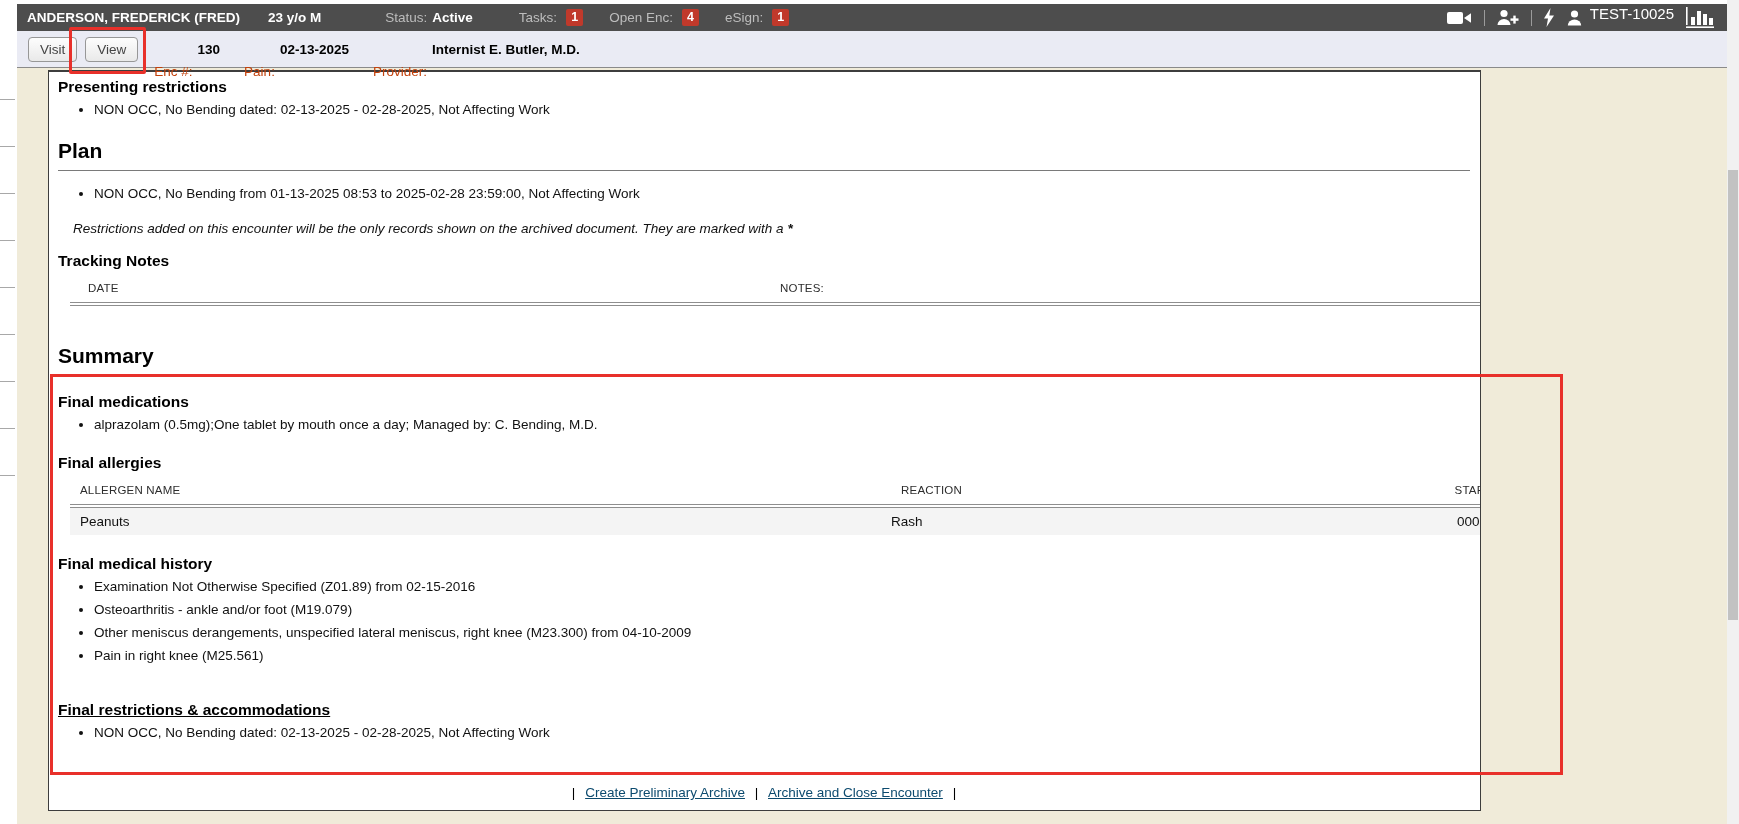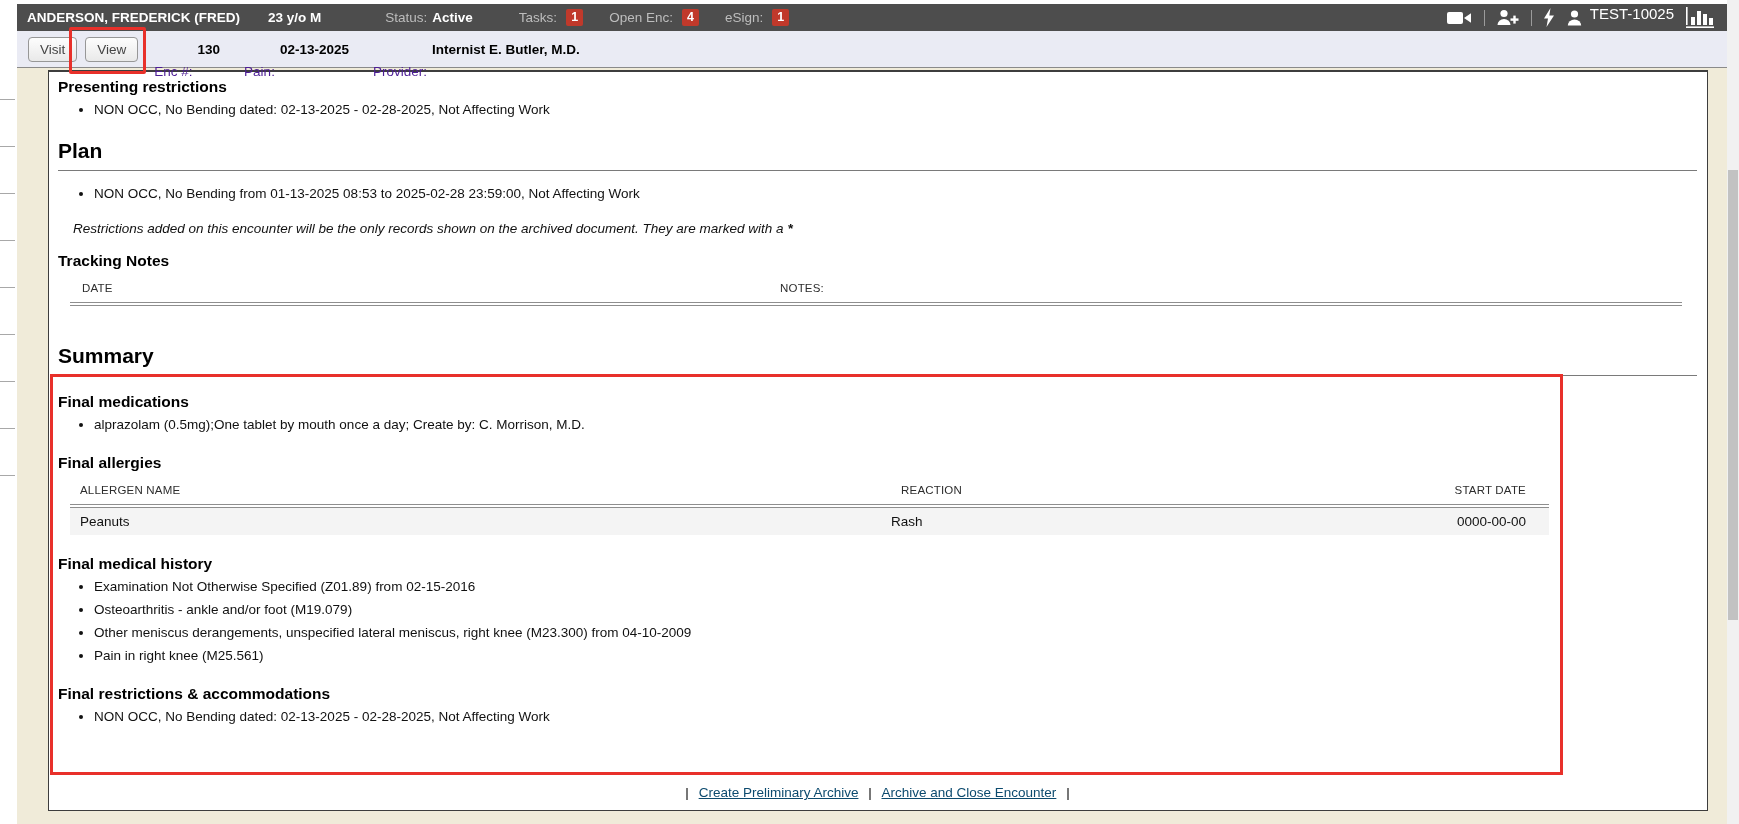--- a/index.html
+++ b/index.html
@@ -38,27 +38,27 @@
   .subbar {
     position:absolute; left:17px; top:31px; width:1711px; height:37px;
     background:#eaebf4; border-bottom:1px solid #8a8a8a;
     display:flex; align-items:center; font-size:13.5px; color:#555; z-index:1;
   }
   .btn {
     padding:4px 11px; background:linear-gradient(#fdfdfd,#e9e9e9);
     border:1px solid #979797; border-radius:4px; color:#444;
     font-size:13.5px; cursor:pointer;
   }
-  .sb-label { color:#4c1d95;margin-top:44px; }
+  .sb-label { color:#c2410c;margin-top:44px; }
   .sb-value { color:#000; font-weight:bold; margin-left:5px; }
 
   
   .workspace { position:absolute; left:17px; top:68px; width:1711px; height:756px; background:#f0ebd9; }
   .content {
-    position:absolute; left:31px; top:2px; width:1660px; height:741px;
+    position:absolute; left:31px; top:2px; width:1433px; height:741px;
     background:#fff; border:1px solid #3d3d3d; border-top-width:2px;
     padding:6px 10px 0 9px; display:flex; flex-direction:column; overflow:hidden;
     font-size:13.5px;
   }
   .h-sub { font-size:15.5px; font-weight:bold; color:#000; }
   .h-main { font-size:21px; font-weight:bold; color:#000; }
   .rule { border:0; border-top:1px solid #7a7a7a; margin:7px 0 9px; }
   .content ul { margin:2px 0 0 0; padding-left:36px; list-style:disc; }
   .content li { line-height:23px; font-size:13.5px; color:#111; }
   #presenting-heading { margin-top:0; }
@@ -66,35 +66,35 @@
   #restrictions-heading { margin-top:8px; }
   .note-italic { font-style:italic; font-size:13.5px; margin:14px 0 0 15px; line-height:19px; color:#111; }
   .note-italic b { font-weight:bold; }
   #tracking-heading { margin-top:14px; }
 
   .track-table { margin:6px 0 0 12px; width:1612px; }
   .allergy-table { margin:6px 0 0 12px; width:1479px; }
   .grid-head { position:relative; height:26px; font-size:11.5px; color:#2d2d2d; letter-spacing:.2px; }
   .grid-head .c { position:absolute; top:6px; }
   .dbl-line { height:4px; border-top:1px solid #8e8e8e; border-bottom:1px solid #8e8e8e; }
-  .t-col1 { left:12px; }
+  .t-col1 { left:18px; }
   .t-col2 { left:710px; }
   .a-col1 { left:10px; }
   .a-col2 { left:831px; }
   .a-col3 { right:23px; }
   .a-row { display:flex; align-items:center; height:27px; background:#f4f4f4; font-size:13.5px; color:#111; }
   .a-row .rc1 { width:821px; padding-left:10px; }
   .a-row .rc2 { flex:1; }
   .a-row .rc3 { width:200px; text-align:right; padding-right:23px; }
 
   #summary-heading { margin-top:38px; }
   #final-med-heading { margin-top:8px; }
   #final-allergies-heading { margin-top:18px; }
   #final-history-heading { margin-top:20px; }
-  #final-restr-heading { margin-top:18px; }
+  #final-restr-heading { margin-top:34px;text-decoration:underline; }
 
   .doc-footer {
     margin-top:auto; padding:6px 0 10px; text-align:center; font-size:13.5px; color:#000;
   }
   .doc-footer a { color:#0c4a6e; text-decoration:underline; cursor:pointer; margin:0 3px; }
   .doc-footer .sep { margin:0 3px; }
 
   
   .annotation { position:absolute; border:3px solid #e8302a; z-index:30; pointer-events:none; }
   #anno-view { left:69px; top:27px; width:77px; height:47px; border-radius:2px; }
@@ -210,21 +210,21 @@
           <span class="c t-col2">NOTES:</span>
         </div>
         <div class="dbl-line"></div>
       </div>
 
       <div class="h-main" id="summary-heading">Summary</div>
       <hr class="rule">
 
       <div class="h-sub" id="final-med-heading">Final medications</div>
       <ul>
-        <li>alprazolam (0.5mg);One tablet by mouth once a day; Create by: C. Morrison, M.D.</li>
+        <li>alprazolam (0.5mg);One tablet by mouth once a day; Managed by: C. Bending, M.D.</li>
       </ul>
 
       <div class="h-sub" id="final-allergies-heading">Final allergies</div>
       <div class="allergy-table">
         <div class="grid-head">
           <span class="c a-col1">ALLERGEN NAME</span>
           <span class="c a-col2">REACTION</span>
           <span class="c a-col3">START DATE</span>
         </div>
         <div class="dbl-line"></div>

